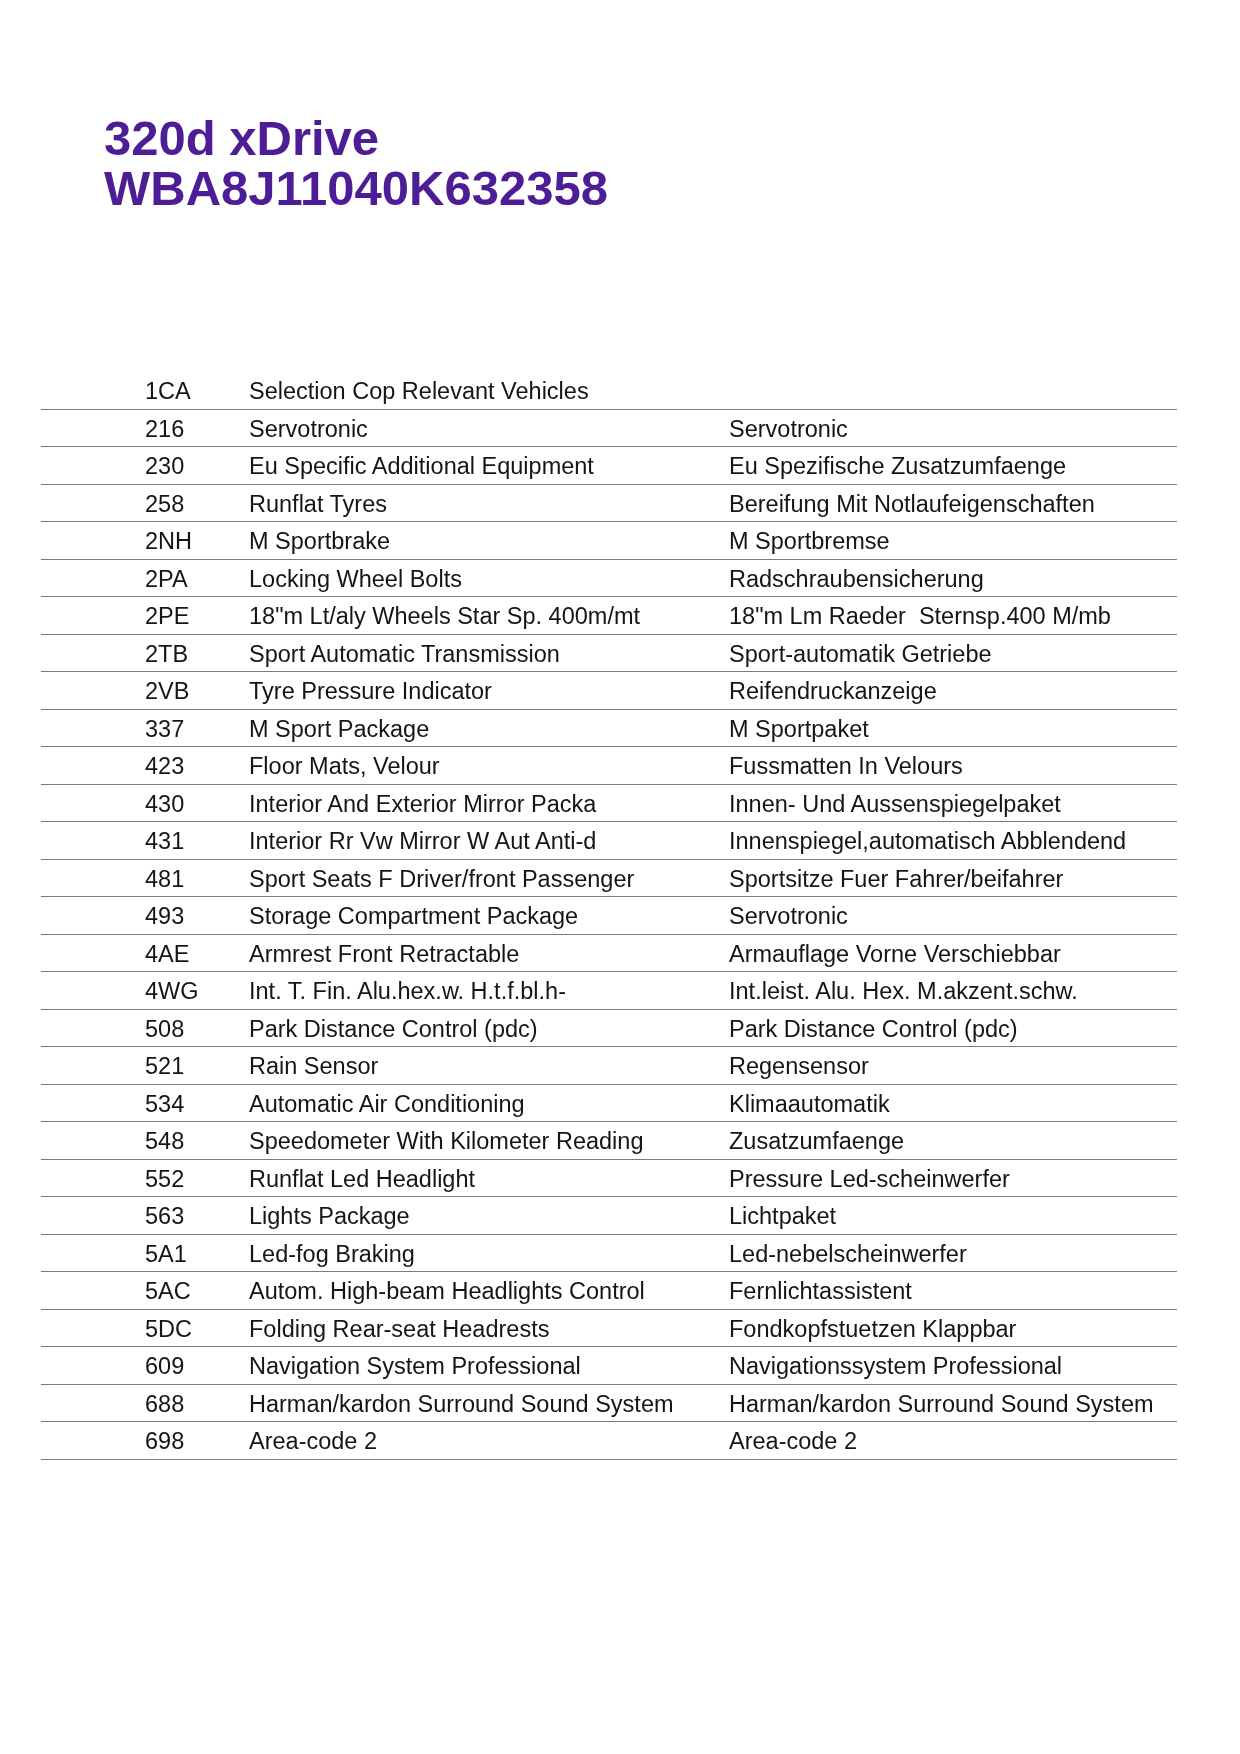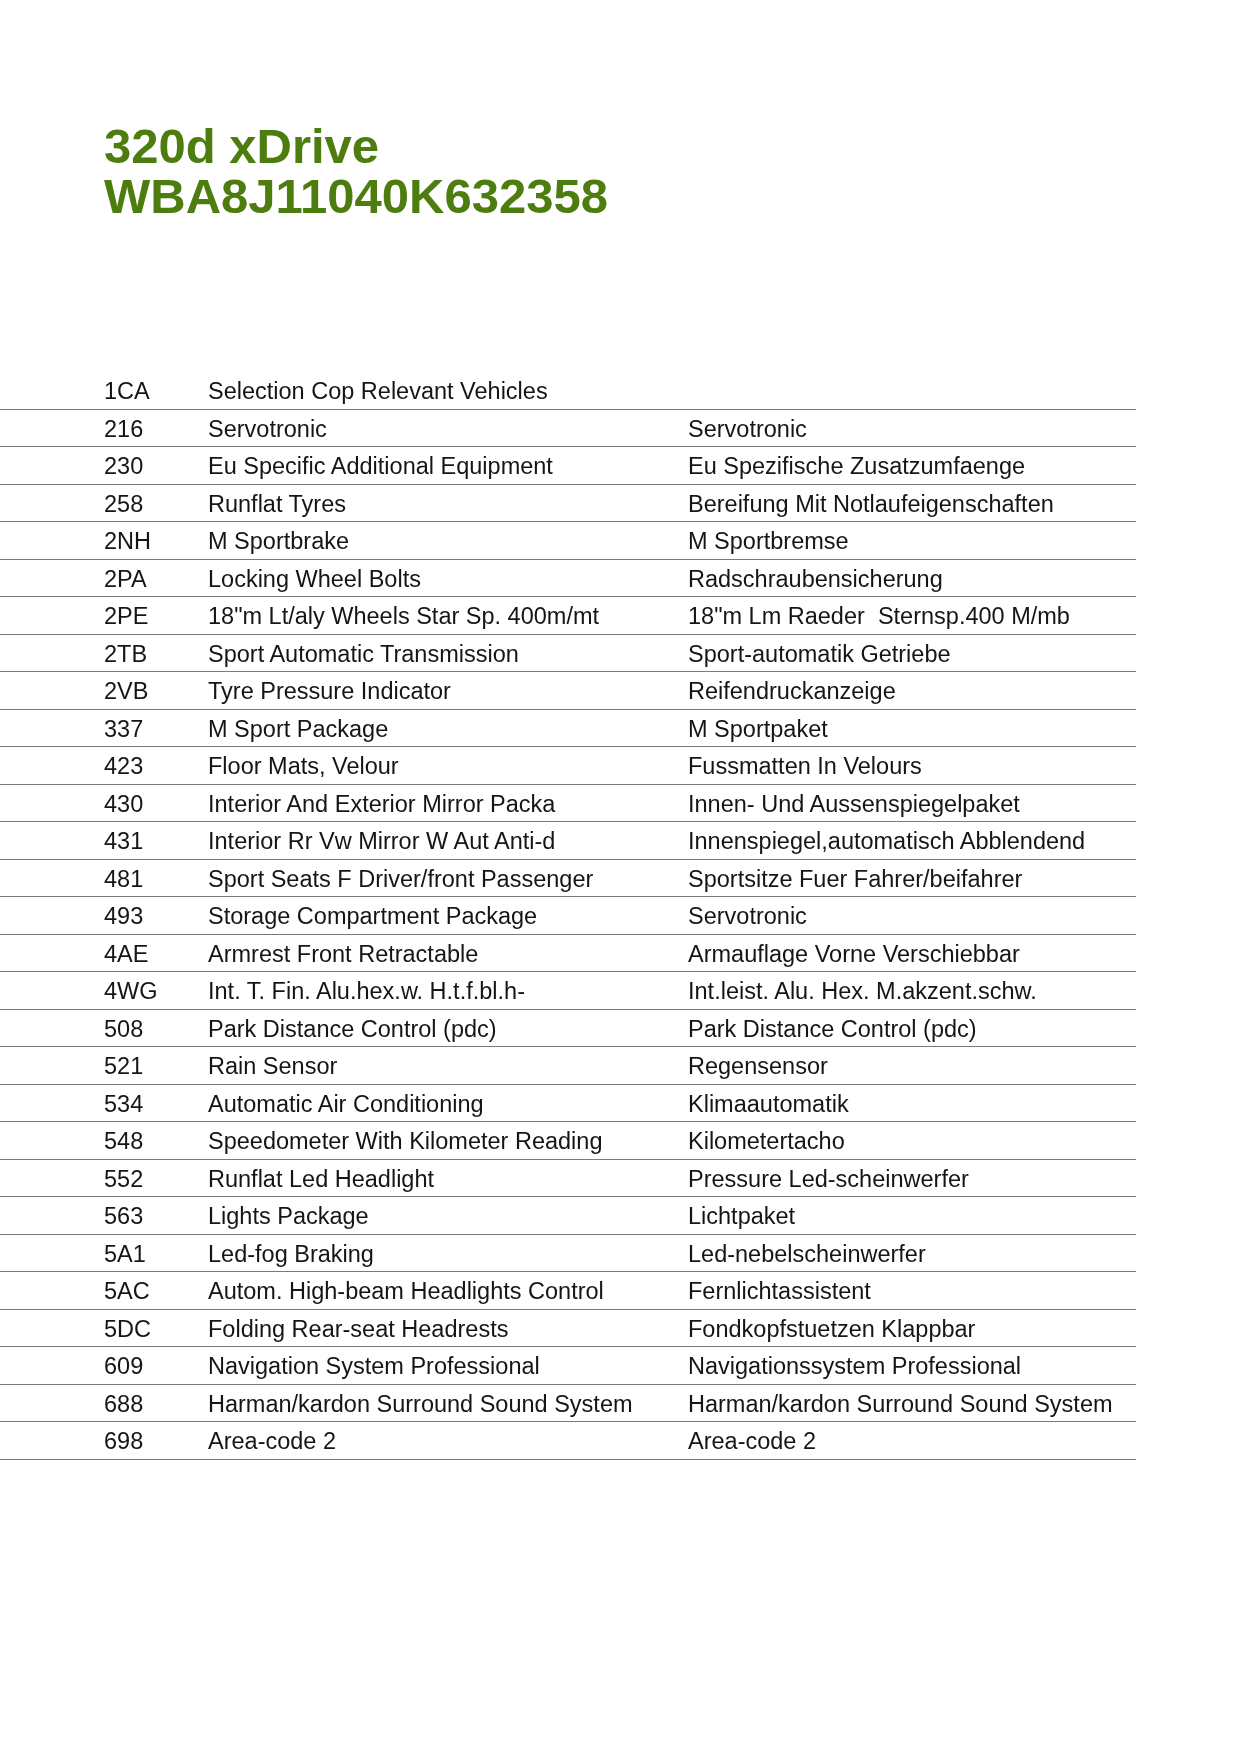--- a/index.html
+++ b/index.html
@@ -11,35 +11,36 @@
       width: 1240px;
       height: 1754px;
       position: relative;
       overflow: hidden;
       font-family: "Liberation Sans", sans-serif;
       color: #111111;
     }
     .title-block {
       position: absolute;
       left: 104px;
-      top: 121px;
+      top: 113px;
       font-weight: bold;
       font-size: 49px;
       line-height: 50px;
-      color: #4d7c0f;
+      color: #4c1d95;
     }
     .title-line {
       display: block;
       white-space: nowrap;
     }
     .options-table {
       position: absolute;
       left: 0;
       top: 372px;
       width: 1136px;
+      padding-left: 41px;
     }
     .option-row {
       position: relative;
       height: 37.5px;
       border-bottom: 1.5px solid #7a7a7a;
       box-sizing: border-box;
     }
     .cell {
       position: absolute;
       top: 6px;
@@ -156,21 +157,21 @@
       <span class="cell cell-de">Regensensor</span>
     </div>
     <div class="option-row">
       <span class="cell cell-code">534</span>
       <span class="cell cell-en">Automatic Air Conditioning</span>
       <span class="cell cell-de">Klimaautomatik</span>
     </div>
     <div class="option-row">
       <span class="cell cell-code">548</span>
       <span class="cell cell-en">Speedometer With Kilometer Reading</span>
-      <span class="cell cell-de">Kilometertacho</span>
+      <span class="cell cell-de">Zusatzumfaenge</span>
     </div>
     <div class="option-row">
       <span class="cell cell-code">552</span>
       <span class="cell cell-en">Runflat Led Headlight</span>
       <span class="cell cell-de">Pressure Led-scheinwerfer</span>
     </div>
     <div class="option-row">
       <span class="cell cell-code">563</span>
       <span class="cell cell-en">Lights Package</span>
       <span class="cell cell-de">Lichtpaket</span>

